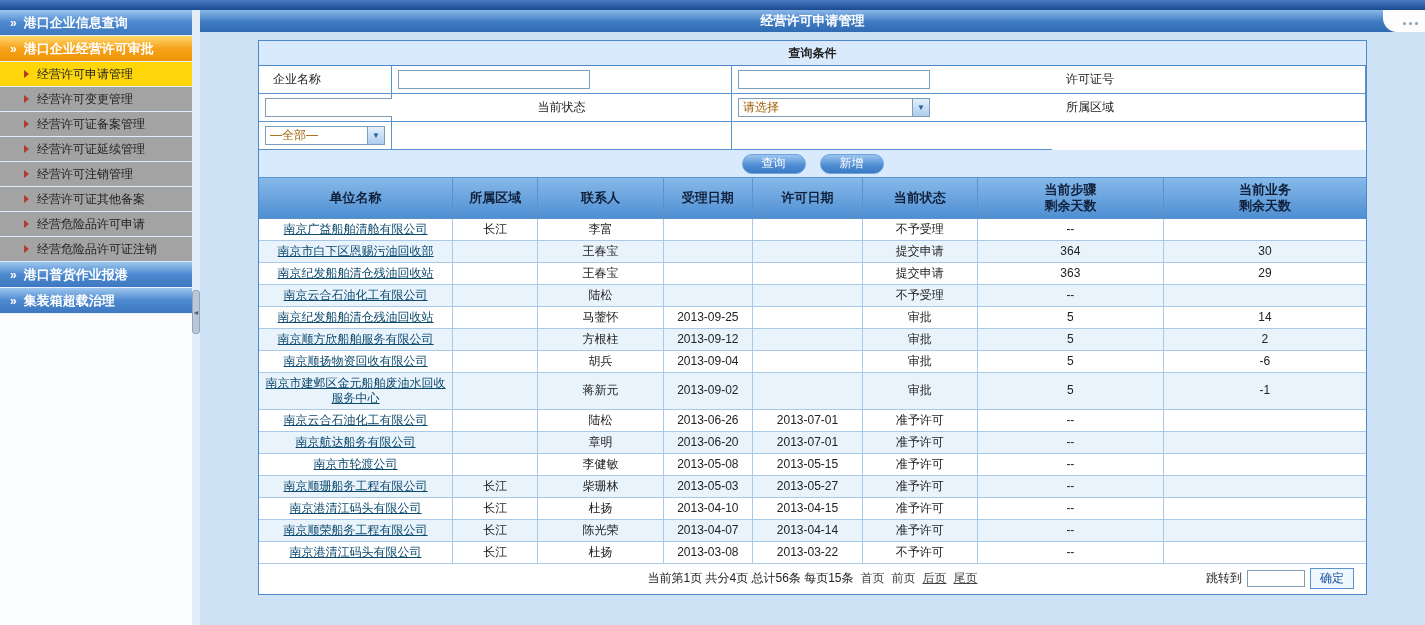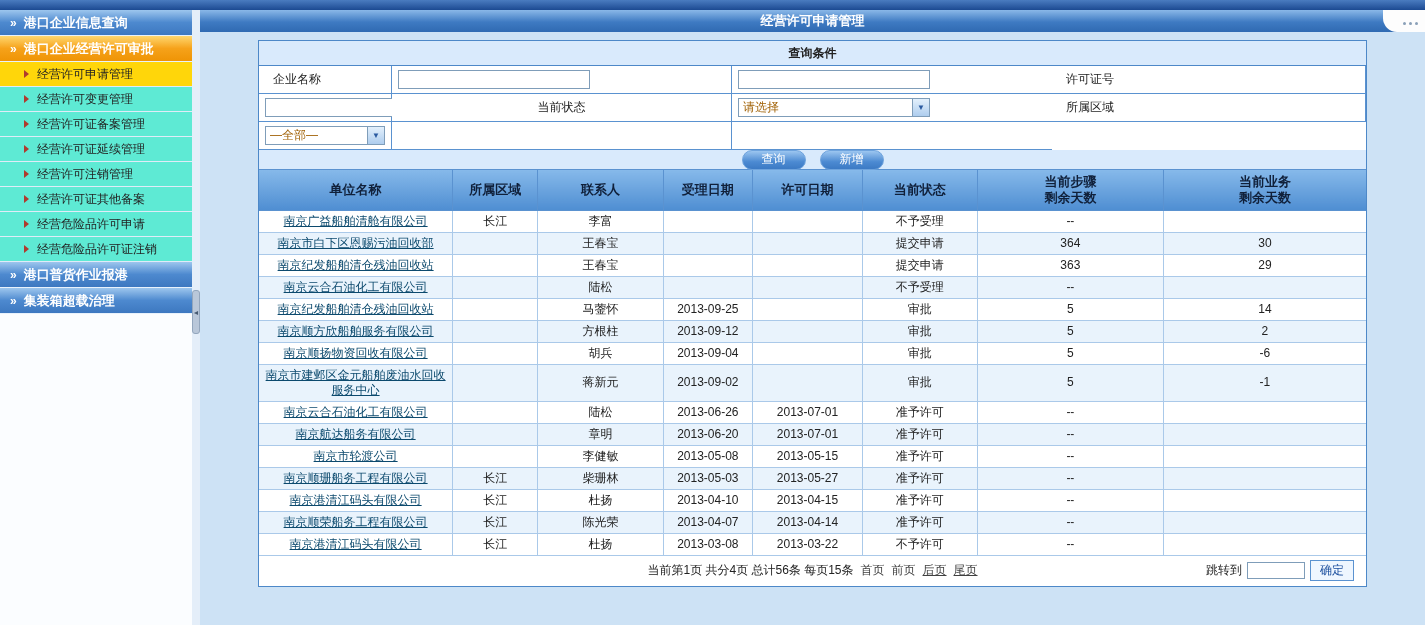--- a/index.html
+++ b/index.html
@@ -12,21 +12,21 @@
     background:linear-gradient(#4a7cc0,#1c4a92); }
 
   
   .sidebar { position:absolute; left:0; top:10px; width:192px; bottom:0; background:#fbfdff; }
   .side-header { height:26px; display:flex; align-items:center; gap:7px; padding-left:10px;
     color:#fff; font-weight:bold; font-size:13px; cursor:pointer;
     background:linear-gradient(#9dc6ee,#4d89cf 50%,#3d78c0); border-bottom:1px solid #e8f2fc; }
   .side-header.orange { background:linear-gradient(#ffd76e,#f6a21a 50%,#ef9405); }
   .hicon { font-size:12px; color:#fff; }
   .side-item { height:25px; display:flex; align-items:center; padding-left:24px; gap:8px;
-    background:#5eead4; border-bottom:1px solid #e0ecf8; color:#222; cursor:pointer; }
+    background:#a3a3a3; border-bottom:1px solid #e0ecf8; color:#222; cursor:pointer; }
   .side-item.active { background:#ffd60a; }
   .bullet { width:0; height:0; border-left:5px solid #b03a2e; border-top:4px solid transparent;
     border-bottom:4px solid transparent; flex:0 0 auto; }
 
   
   .splitter { position:absolute; left:192px; top:10px; width:8px; bottom:0; background:#e4eef9; cursor:col-resize; }
   .splitter-handle { position:absolute; left:0; top:280px; width:8px; height:44px; background:#b9c7d9;
     border:1px solid #93a6bd; border-radius:3px; display:flex; align-items:center; justify-content:center;
     font-size:7px; color:#475a72; cursor:pointer; }
 
@@ -49,21 +49,21 @@
   .q-cell.lbl { padding-left:14px; }
   .q-cell.lbl-c { justify-content:center; }
   .txt { width:192px; height:19px; border:1px solid #7f9db9; font-size:12px; padding:0 3px;
     font-family:"Liberation Sans","DejaVu Sans",sans-serif; }
   .select { width:192px; height:19px; border:1px solid #7f9db9; background:#fff; display:flex;
     align-items:center; justify-content:space-between; cursor:pointer; }
   .select .sel-text { padding-left:4px; color:#a16207; }
   .sel-btn { width:17px; height:100%; border-left:1px solid #7f9db9; font-size:8px; color:#2a5aa0;
     background:linear-gradient(#e3f0fc,#aecdee); display:flex; align-items:center; justify-content:center; }
 
-  .btn-row { height:20px; display:flex; align-items:center; justify-content:center; gap:14px;
+  .btn-row { height:28px; display:flex; align-items:center; justify-content:center; gap:14px;
     background:#d9eafc; border-bottom:1px solid #5a92d0; }
   .btn { width:64px; height:20px; border-radius:10px; border:1px solid #6ea3dd; color:#fff; font-size:12px;
     background:linear-gradient(#9cc6f0,#4c8ad2 60%,#3c7ac4); cursor:pointer;
     font-family:"Liberation Sans","DejaVu Sans",sans-serif; }
 
   
   table { width:100%; border-collapse:collapse; table-layout:fixed; }
   th { height:40px; background:linear-gradient(#86b9ea,#4f8ed2); color:#10203a; font-weight:bold; font-size:13px;
     border:1px solid #5a92d0; border-top:none; line-height:16px; }
   th:first-child, td:first-child { border-left:none; }

